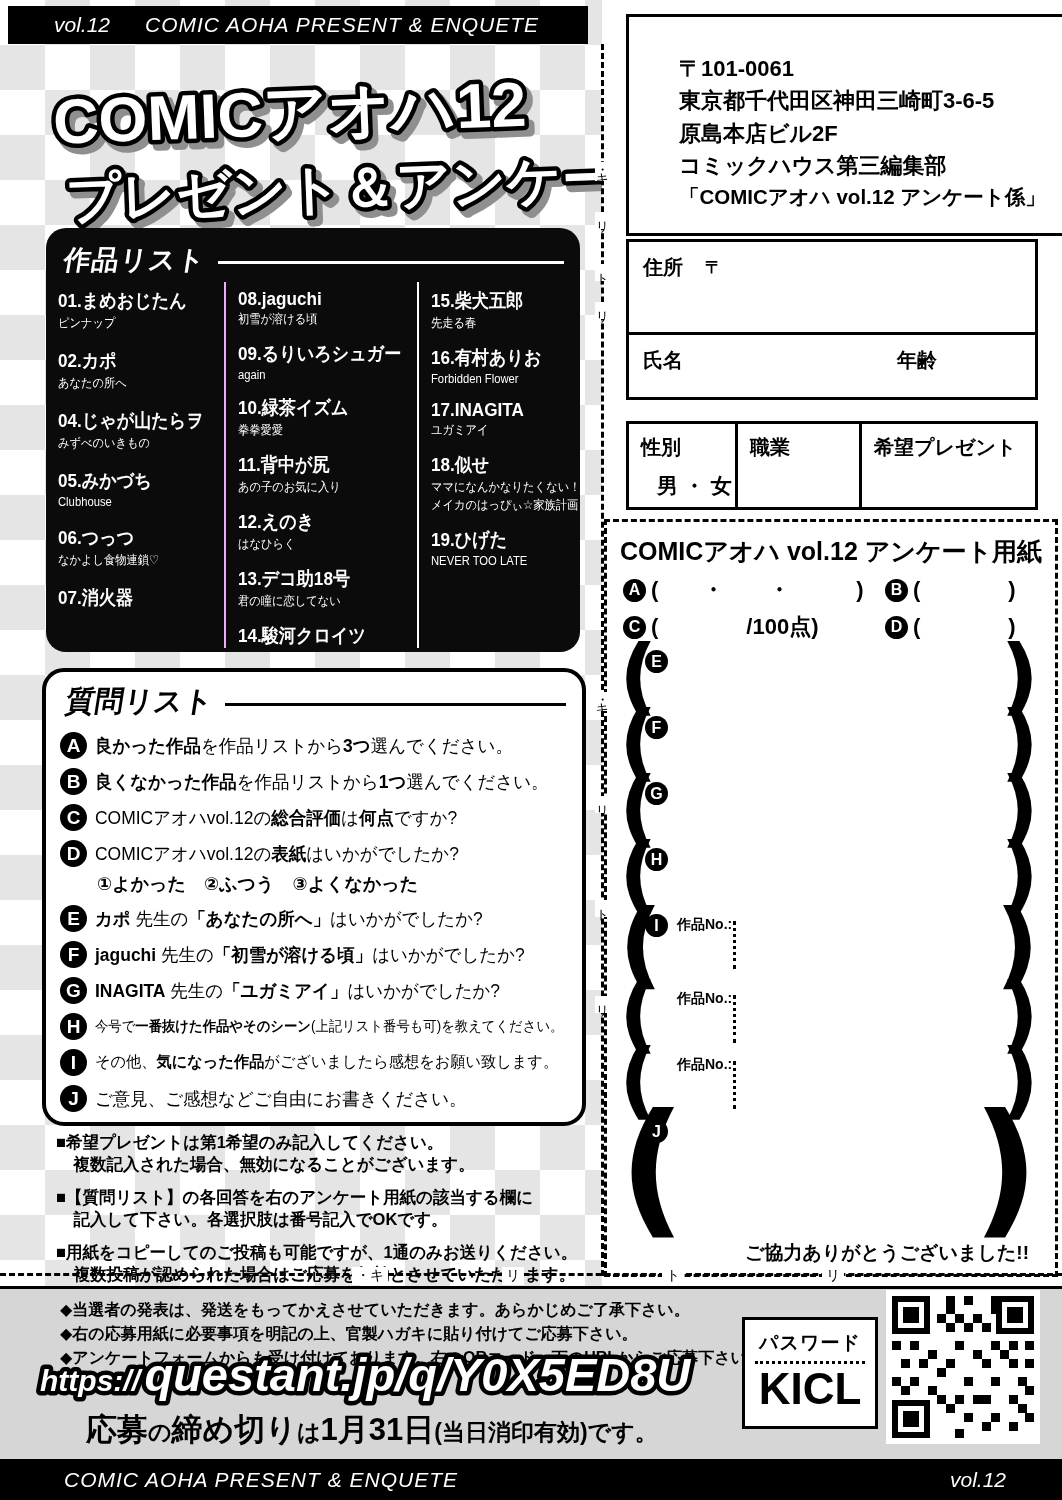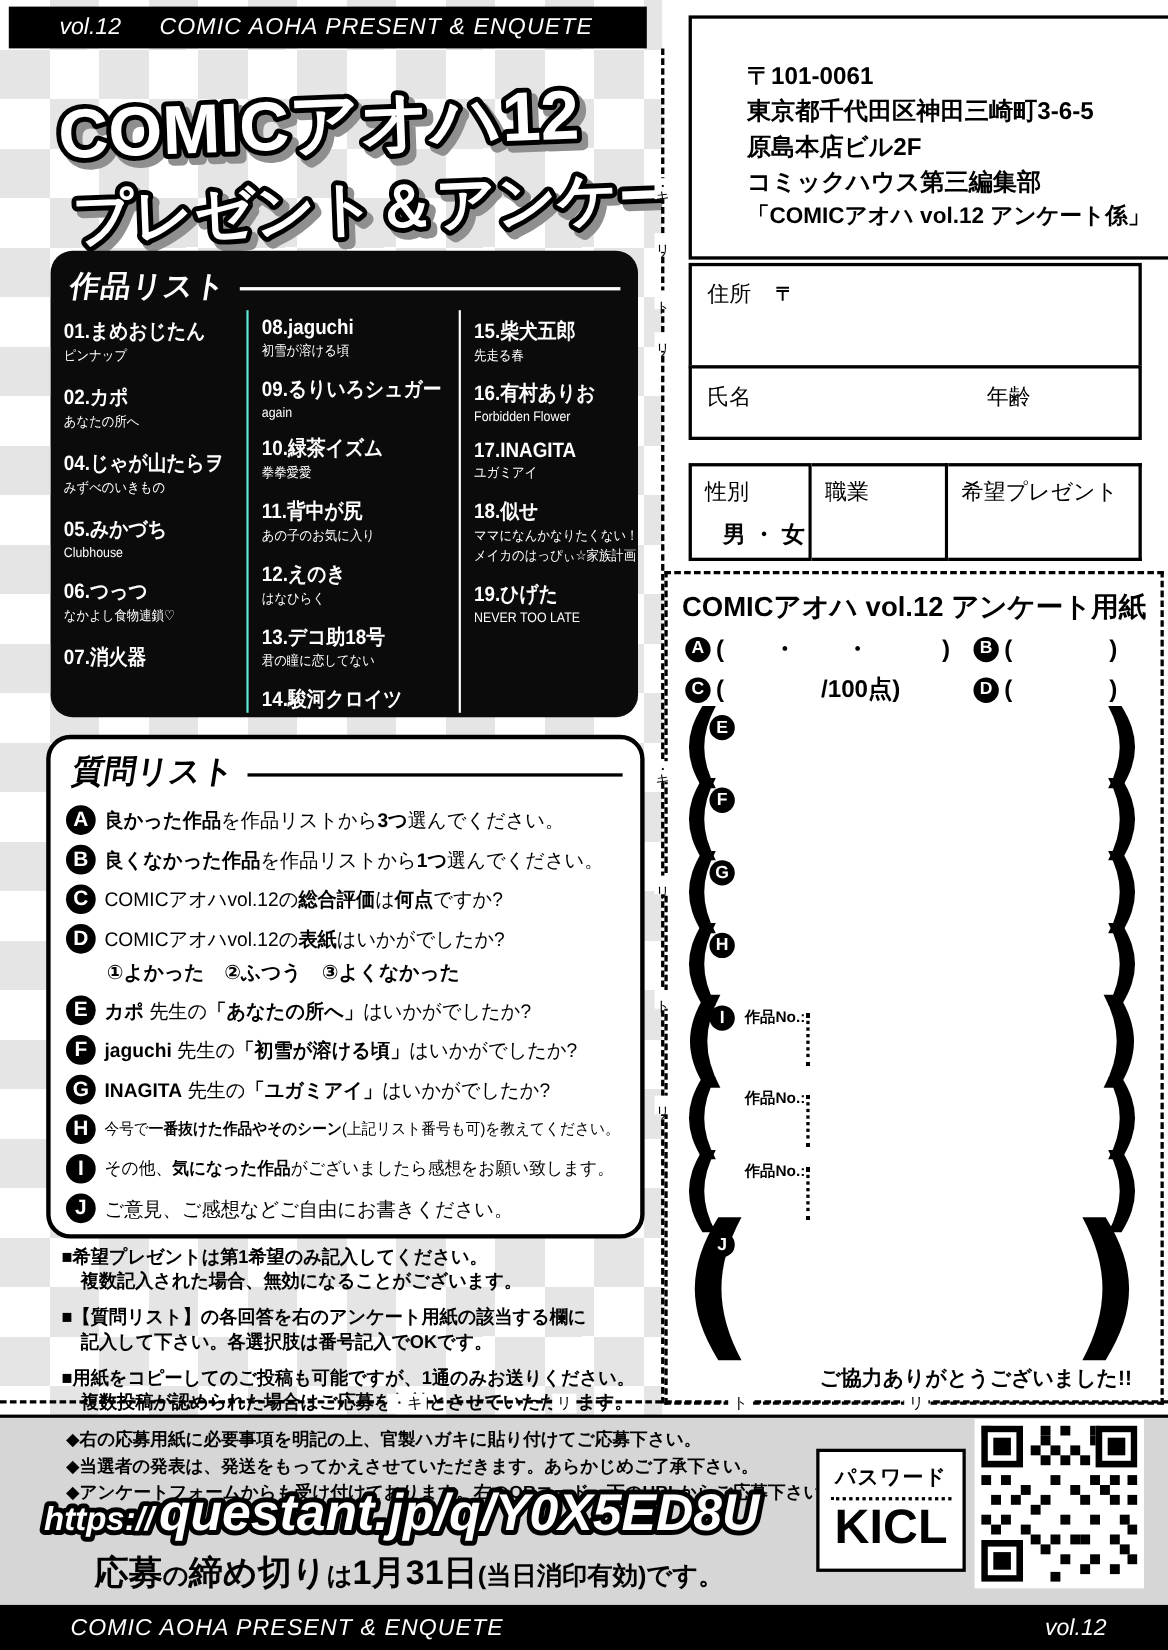--- a/index.html
+++ b/index.html
@@ -22,21 +22,21 @@
   .title-svg { left:20px; top:42px; width:582px; height:190px; }
 
   
   .works-box { left:46px; top:228px; width:534px; height:424px; background:#0b0b0b; border-radius:20px; color:#fff; }
   .works-head { display:flex; align-items:center; margin:14px 16px 4px 18px; }
   .works-title { font-size:27px; font-weight:bold; transform:skewX(-9deg); letter-spacing:1px; white-space:nowrap; }
   .works-line { flex:1; height:3px; background:#fff; margin-left:12px; margin-top:4px; }
   .works-cols { display:flex; height:366px; margin-top:2px; }
   .wcol { padding:6px 4px 0 12px; display:flex; flex-direction:column; gap:13px; overflow:hidden; }
   .wcol-1 { width:188px;gap:16px; }
-  .wcol-2 { width:205px; border-left:2px solid #5eead4; }
+  .wcol-2 { width:205px; border-left:2px solid #f0abfc; }
   .wcol-3 { width:172px; border-left:2px solid #fff; }
   .wname { font-size:19px; font-weight:bold; white-space:nowrap; transform:scaleX(.9); transform-origin:left; }
   .wsub  { font-size:12.5px; white-space:nowrap; transform:scaleX(.9); transform-origin:left; margin-top:1px; }
 
   
   .q-box { left:42px; top:668px; width:544px; height:458px; background:#fff; border:4px solid #000; border-radius:22px; overflow:hidden; }
   .q-head { display:flex; align-items:center; margin:10px 16px 2px 20px; }
   .q-title { font-size:29px; font-weight:bold; transform:skewX(-9deg); white-space:nowrap; }
   .q-line { flex:1; height:3px; background:#000; margin-left:12px; margin-top:4px; }
   .q-items { padding:8px 8px 0 14px; display:flex; flex-direction:column; gap:9px; }
@@ -52,21 +52,21 @@
   
   .notes { left:56px; top:1132px; width:538px; display:flex; flex-direction:column; gap:10px; overflow:hidden; }
   .note-l1, .note-l2 { font-size:17px; font-weight:bold; line-height:1.32; white-space:nowrap; transform:scaleX(.97); transform-origin:left; }
   .note-l2 { padding-left:18px; }
 
   
   .addr-box { left:626px; top:14px; width:484px; height:222px; border:3px solid #000; background:#fff; }
   .addr-lines { margin:36px 0 0 50px; font-weight:bold; font-size:22px; line-height:1.47; white-space:nowrap; }
   .addr-small { font-size:20.5px; }
   .fbox { border:3px solid #000; background:#fff; }
-  .flabel { font-size:20px; font-weight:normal; }
+  .flabel { font-size:20px; font-weight:bold; }
   .form-addr { left:626px; top:239px; width:412px; height:96px; }
   .form-addr .flabel { position:absolute; left:14px; top:12px; }
   .postal { position:absolute; left:76px; top:14px; font-size:17px; font-weight:bold; }
   .form-name { left:626px; top:332px; width:412px; height:68px; }
   .form-name .nm { position:absolute; left:14px; top:12px; }
   .form-name .ag { position:absolute; left:268px; top:12px; }
   .form-row { left:626px; top:421px; width:412px; height:89px; display:flex; border:none; }
   .fcell { border:3px solid #000; background:#fff; position:relative; }
   .fcell + .fcell { border-left:none; }
   .fc-1 { width:112px; } .fc-2 { width:124px; } .fc-3 { width:176px; }
@@ -408,22 +408,22 @@
   <span class="kiri-h-line"></span>
   <span class="kh" style="left:352px">・キ</span>
   <span class="kh" style="left:502px">リ</span>
   <span class="kh" style="left:662px">ト</span>
   <span class="kh" style="left:822px">リ</span>
 </div>
 
 <div class="abs sepline"></div>
 <div class="abs footer">
   <div class="bullets">
+    <div>◆当選者の発表は、発送をもってかえさせていただきます。あらかじめご了承下さい。</div>
     <div>◆右の応募用紙に必要事項を明記の上、官製ハガキに貼り付けてご応募下さい。</div>
-    <div>◆当選者の発表は、発送をもってかえさせていただきます。あらかじめご了承下さい。</div>
     <div>◆アンケートフォームからも受け付けております。右のQRコード、下のURLからご応募下さい。</div>
   </div>
   <svg class="url-svg" viewBox="0 0 718 68">
     <text x="6" y="48" font-weight="bold" font-style="italic" fill="#fff" stroke="#000" stroke-width="9" stroke-linejoin="round" paint-order="stroke">
       <tspan font-size="30">https://</tspan>
       <tspan font-size="47">questant.jp/q/Y0X5ED8U</tspan>
     </text>
   </svg>
   <div class="deadline">
     <span class="big">応募</span><span class="sm">の</span><span class="big">締め切り</span><span class="sm">は</span><span class="big">1月31日</span><span class="sm">(当日消印有効)</span><span class="sm">です。</span>

